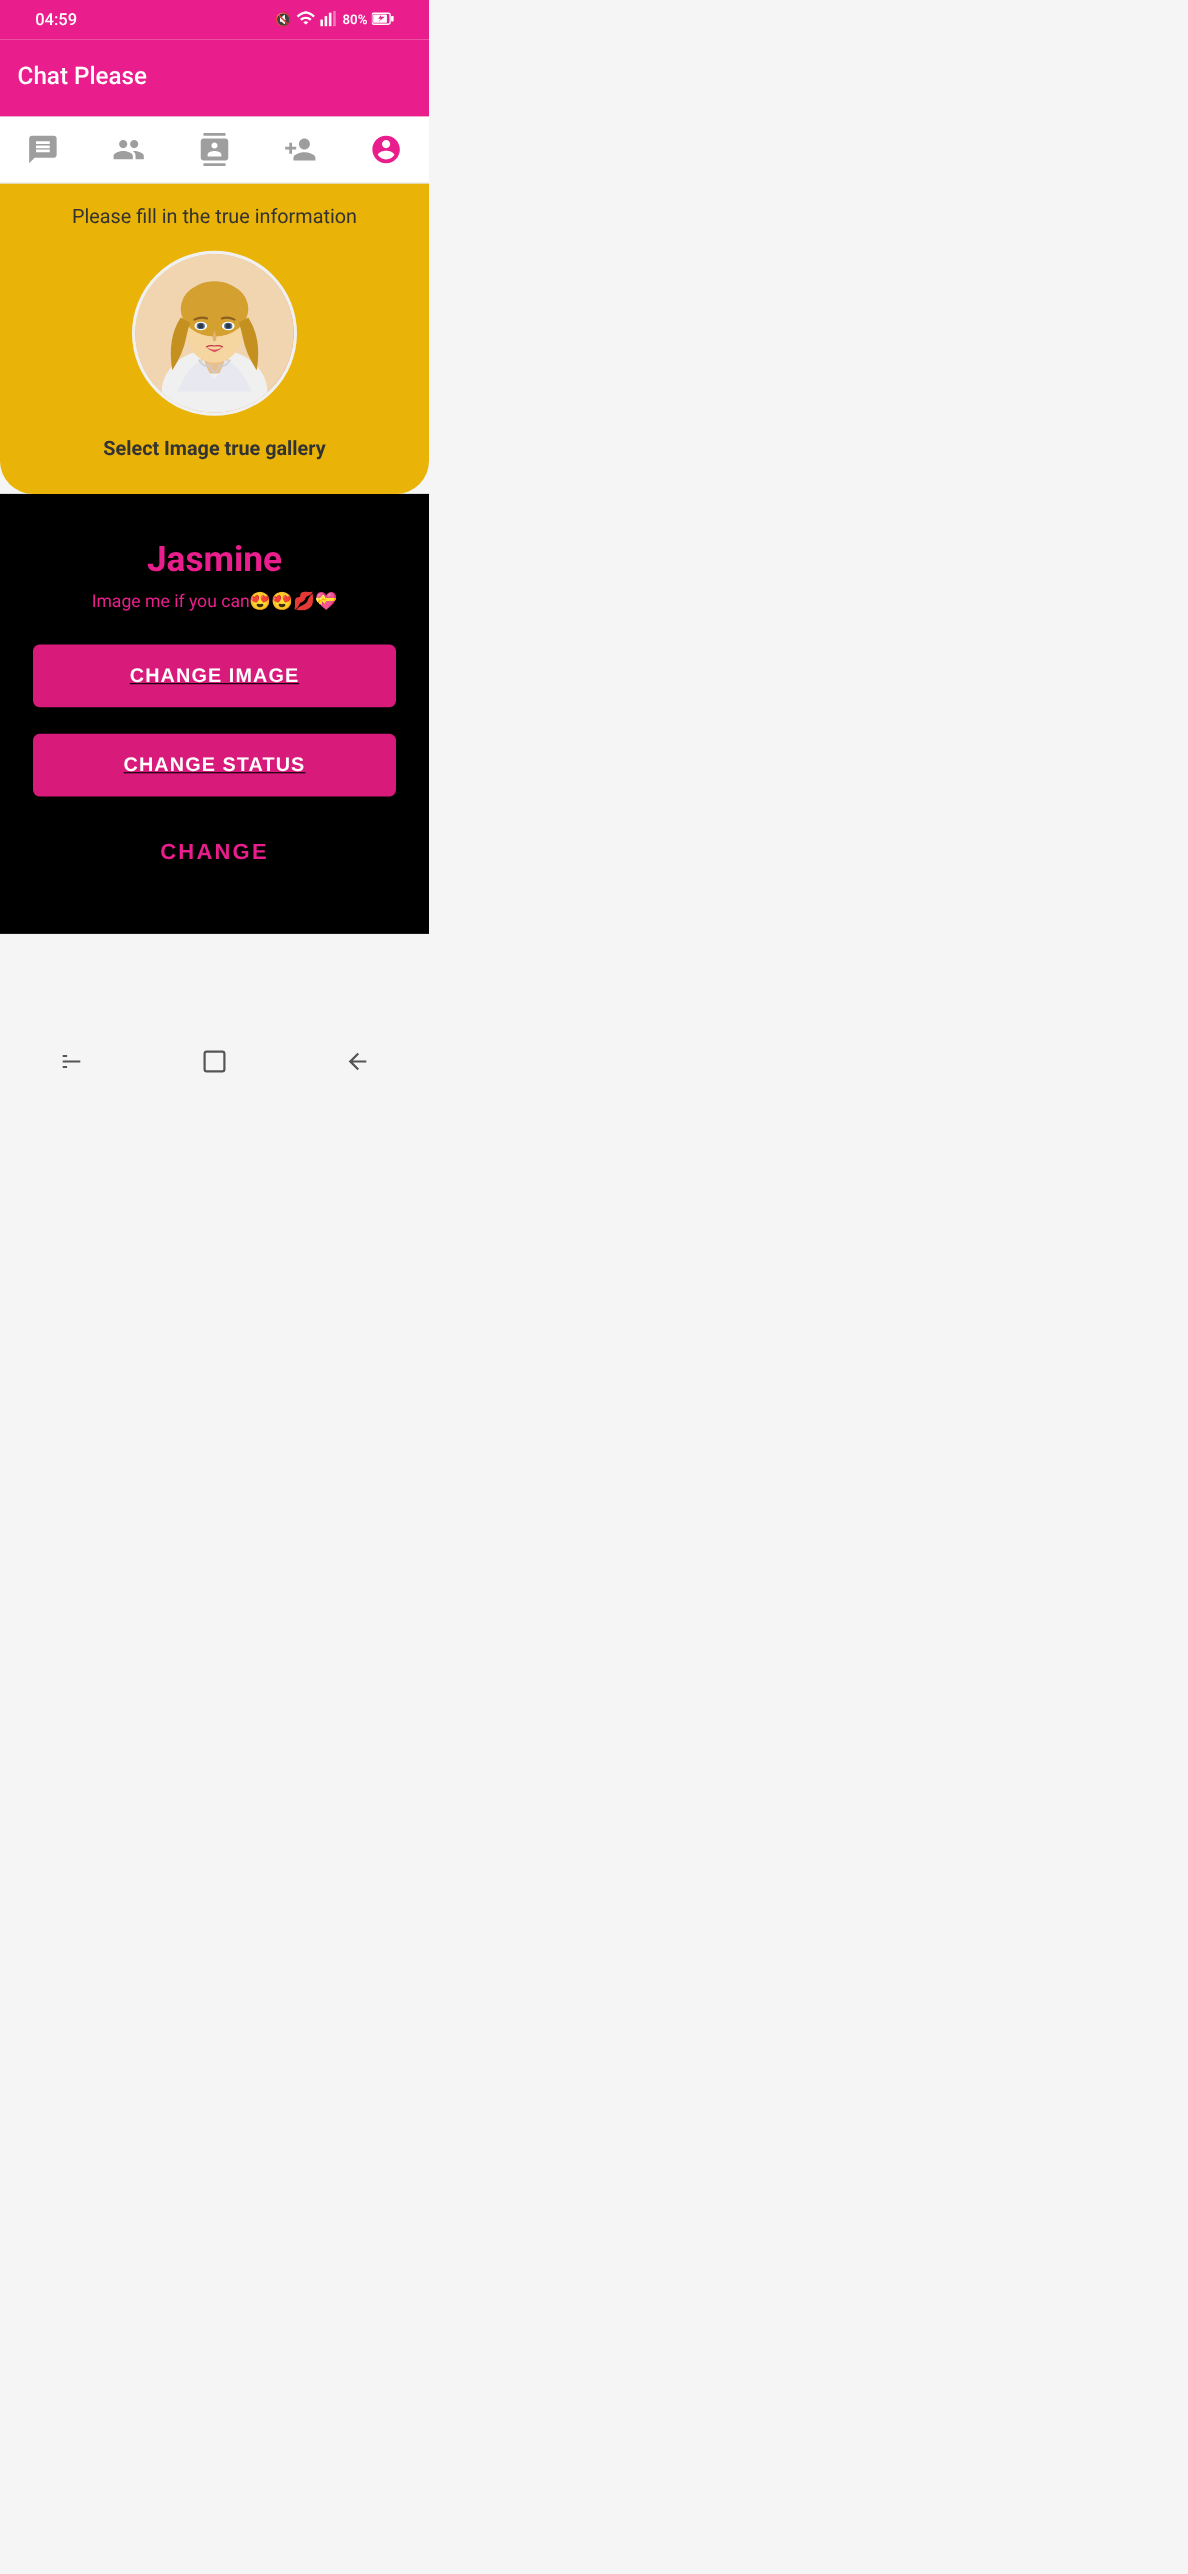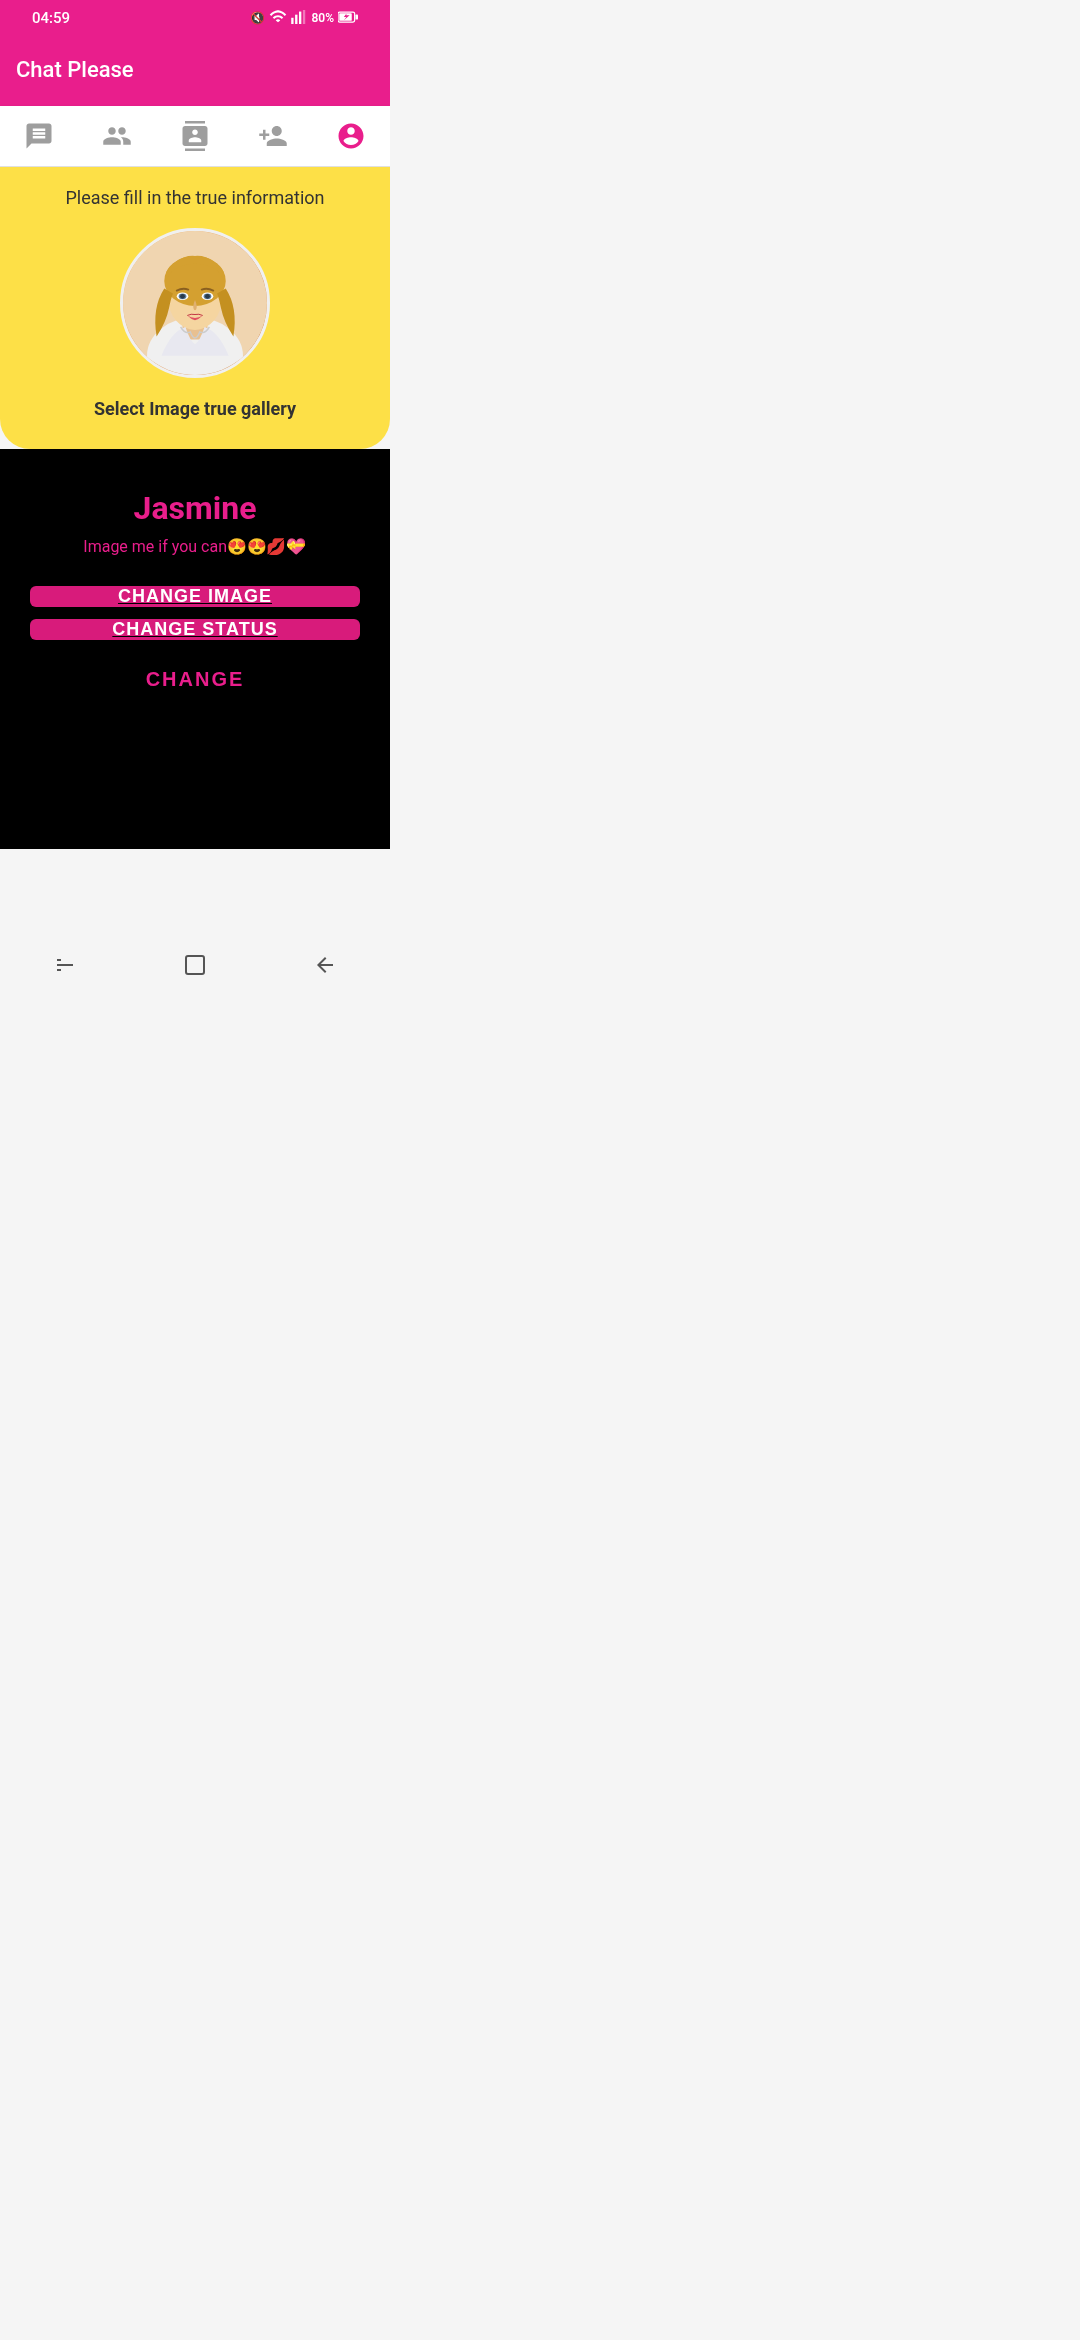--- a/index.html
+++ b/index.html
@@ -88,21 +88,21 @@
     .nav-tab.active svg {
       fill: #e91e8c;
     }
 
     .nav-tab:not(.active) svg {
       fill: #9e9e9e;
     }
 
     
     .top-section {
-      background: #fde047;
+      background: #eab308;
       padding: 20px 16px 0;
       border-radius: 0 0 30px 30px;
       position: relative;
     }
 
     .info-text {
       text-align: center;
       font-size: 18px;
       color: #333;
       margin-bottom: 20px;
@@ -159,30 +159,31 @@
     .status-text {
       text-align: center;
       font-size: 16px;
       color: #e91e8c;
       margin-bottom: 30px;
     }
 
     .action-button {
       display: block;
       width: 100%;
+      padding: 18px;
       background: #d81b7b;
       color: white;
       text-align: center;
       font-size: 18px;
       font-weight: 700;
       letter-spacing: 1px;
       border: none;
       border-radius: 6px;
       cursor: pointer;
-      margin-bottom: 12px;
+      margin-bottom: 24px;
     }
 
     .logout-button {
       display: block;
       width: 100%;
       padding: 16px;
       background: transparent;
       color: #e91e8c;
       text-align: center;
       font-size: 20px;

